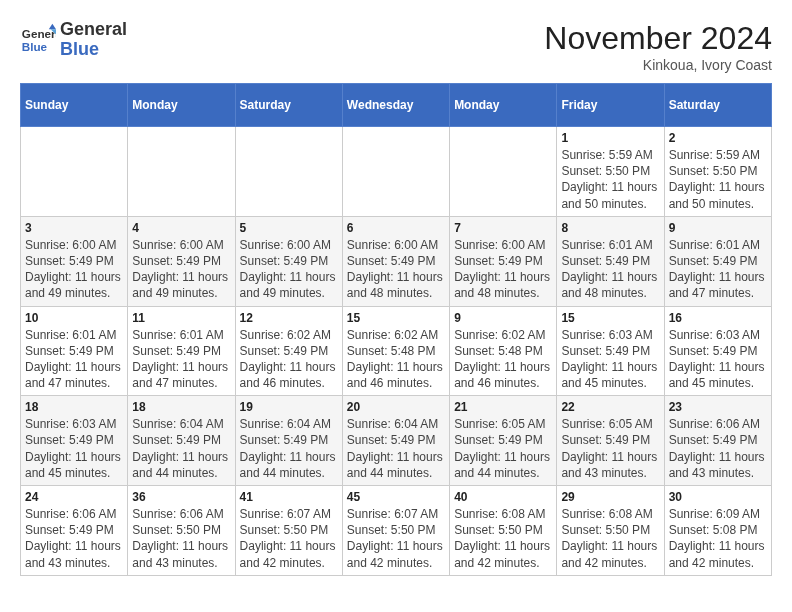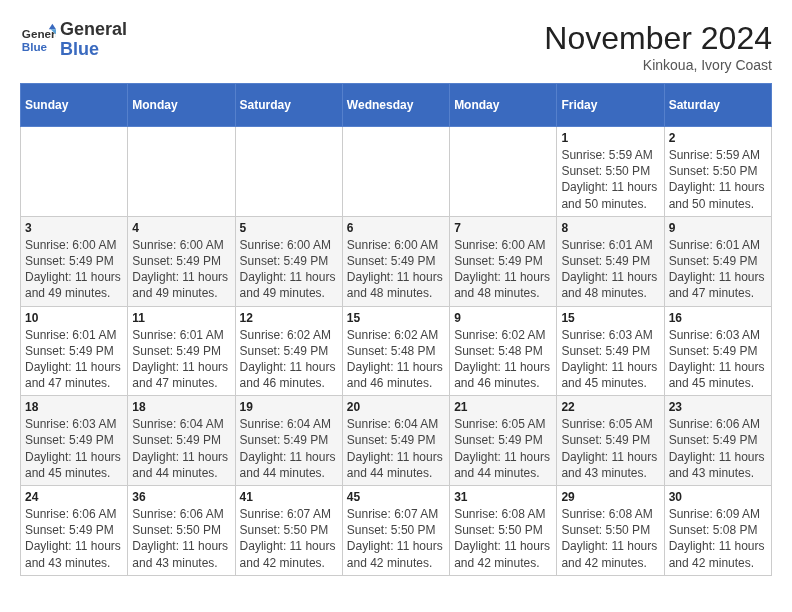--- a/index.html
+++ b/index.html
@@ -321,21 +321,21 @@
 and 42 minutes.</div>
         </td>
         <td>
           <span class="day-num">45</span>
           <div class="day-info" style="white-space: pre-line;">Sunrise: 6:07 AM
 Sunset: 5:50 PM
 Daylight: 11 hours
 and 42 minutes.</div>
         </td>
         <td>
-          <span class="day-num">31</span>
+          <span class="day-num">40</span>
           <div class="day-info" style="white-space: pre-line;">Sunrise: 6:08 AM
 Sunset: 5:50 PM
 Daylight: 11 hours
 and 42 minutes.</div>
         </td>
         <td>
           <span class="day-num">29</span>
           <div class="day-info" style="white-space: pre-line;">Sunrise: 6:08 AM
 Sunset: 5:50 PM
 Daylight: 11 hours

